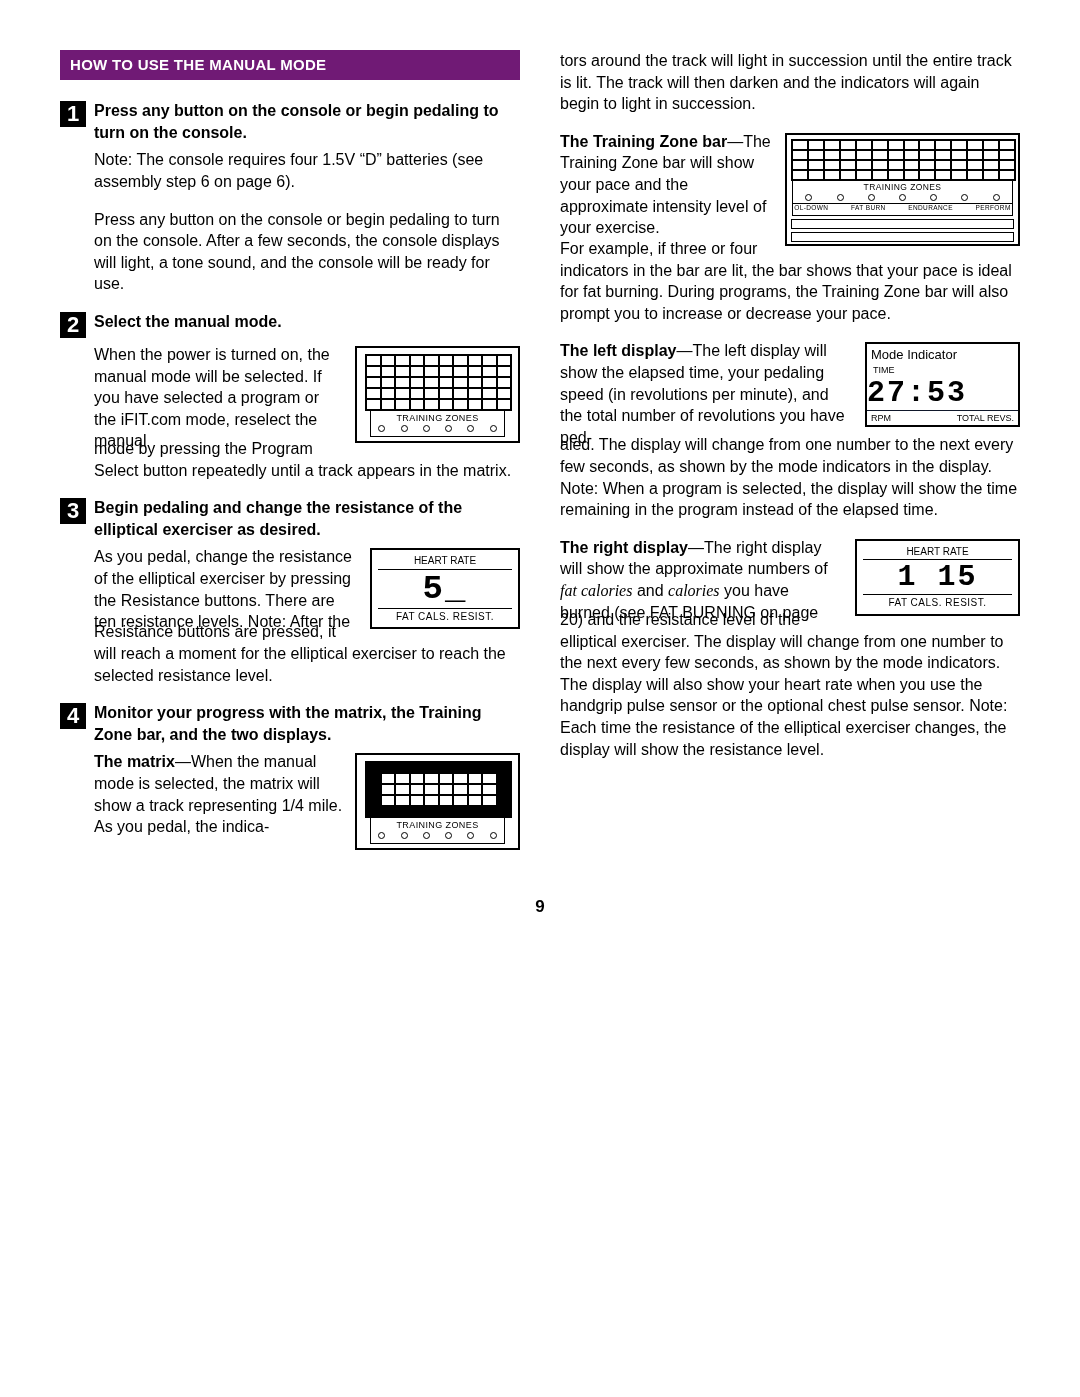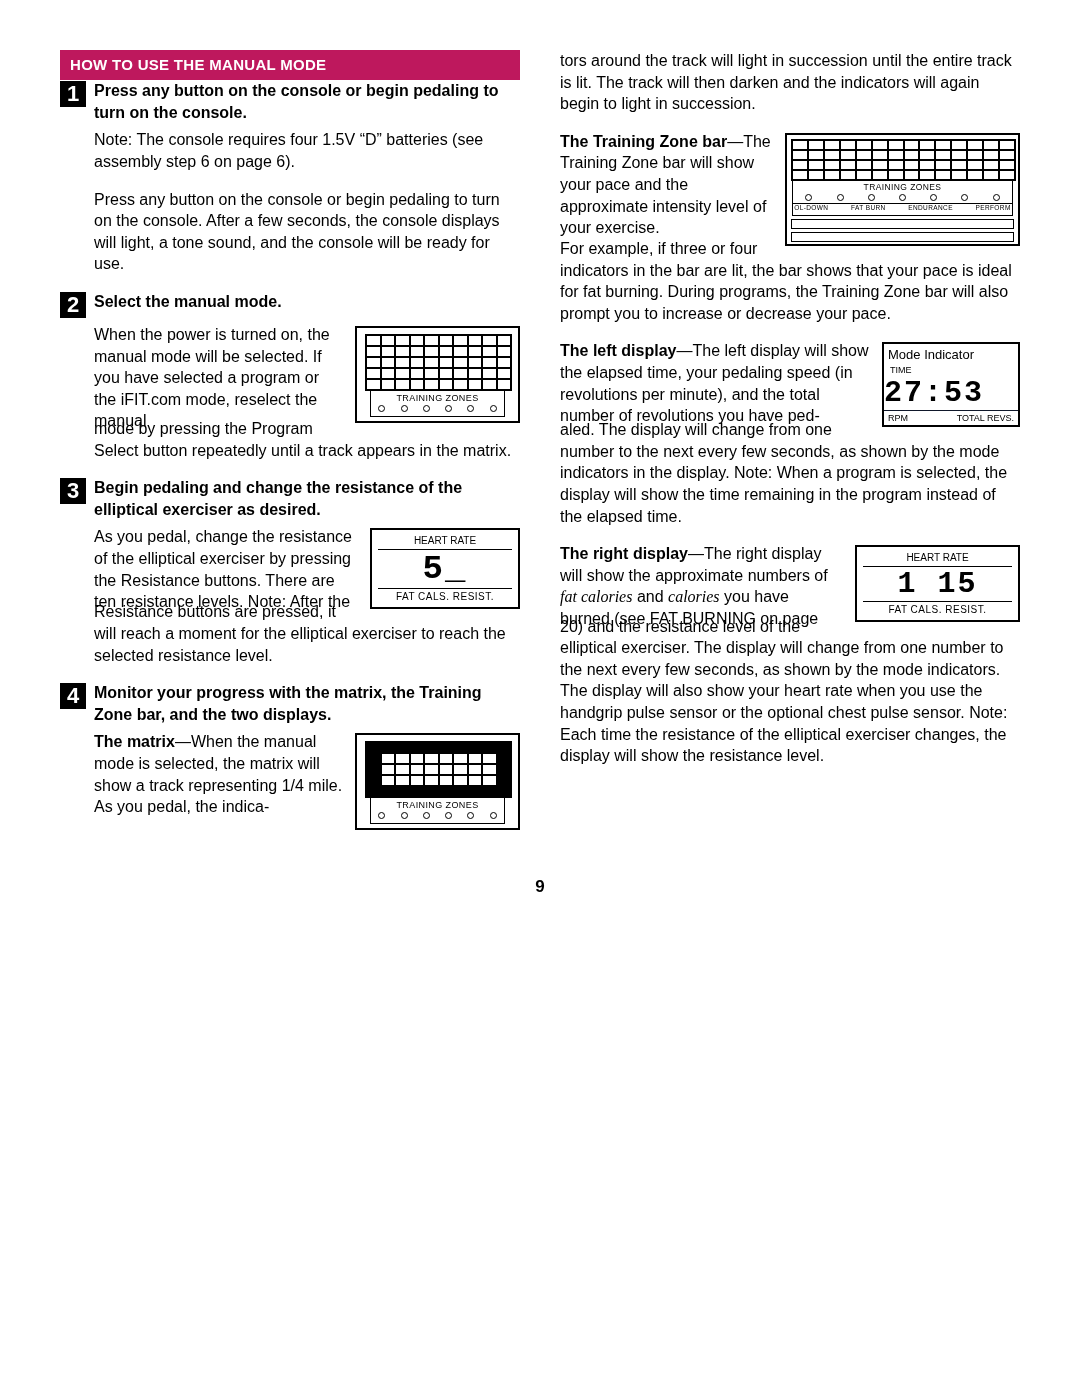--- a/index.html
+++ b/index.html
@@ -15,24 +15,25 @@
   }
   .columns {
     display: flex;
     gap: 40px;
   }
   .col {
     flex: 1;
     min-width: 0;
   }
   .section-header {
-    background: #be185d;
+    background: #701a75;
     color: #fff;
     font-weight: bold;
     padding: 5px 10px;
+    margin-bottom: 20px;
     font-size: 15px;
     letter-spacing: 0.3px;
   }
   .step {
     display: flex;
     align-items: flex-start;
     margin-bottom: 6px;
   }
   .step-num {
     background: #000;
@@ -112,21 +113,21 @@
   .tz-wide .matrix-grid { height: 40px; grid-template-columns: repeat(14,1fr); grid-template-rows: repeat(4,1fr);}
   .tz-wide .tz-bar { width: 98%; font-size: 8.5px; }
   .tz-wide .sub-row {
     font-size: 6.5px;
     display: flex;
     justify-content: space-between;
     border-top: 1px solid #000;
     padding: 0 1px;
   }
   .tz-wide .strip { height: 8px; border: 1px solid #000; margin-top: 3px;}
-  .left-disp { width: 138px; }
+  .left-disp { width: 155px; }
   .left-disp .mi { font-size: 13px; text-align: left; padding: 2px 4px 0 4px;}
   .left-disp .time-lbl { font-size: 9px; text-align: left; padding-left: 6px;}
   .left-disp .seg-line { text-align: left; font-size: 30px;}
   .left-disp .bot { font-size: 9px; border-top: 1px solid #0f172a; padding: 1px 4px; display:flex; justify-content:space-between;}
   .right-disp { width: 165px; text-align:center; padding: 4px 6px;}
   .clearfix::after { content:""; display:block; clear:both;}
   .page-num { text-align:center; font-weight:bold; margin-top: 40px; font-size: 17px;}
   .inline-bold { font-weight: bold; }
   em { font-style: italic; font-family: Liberation Serif, serif; }
 </style>

